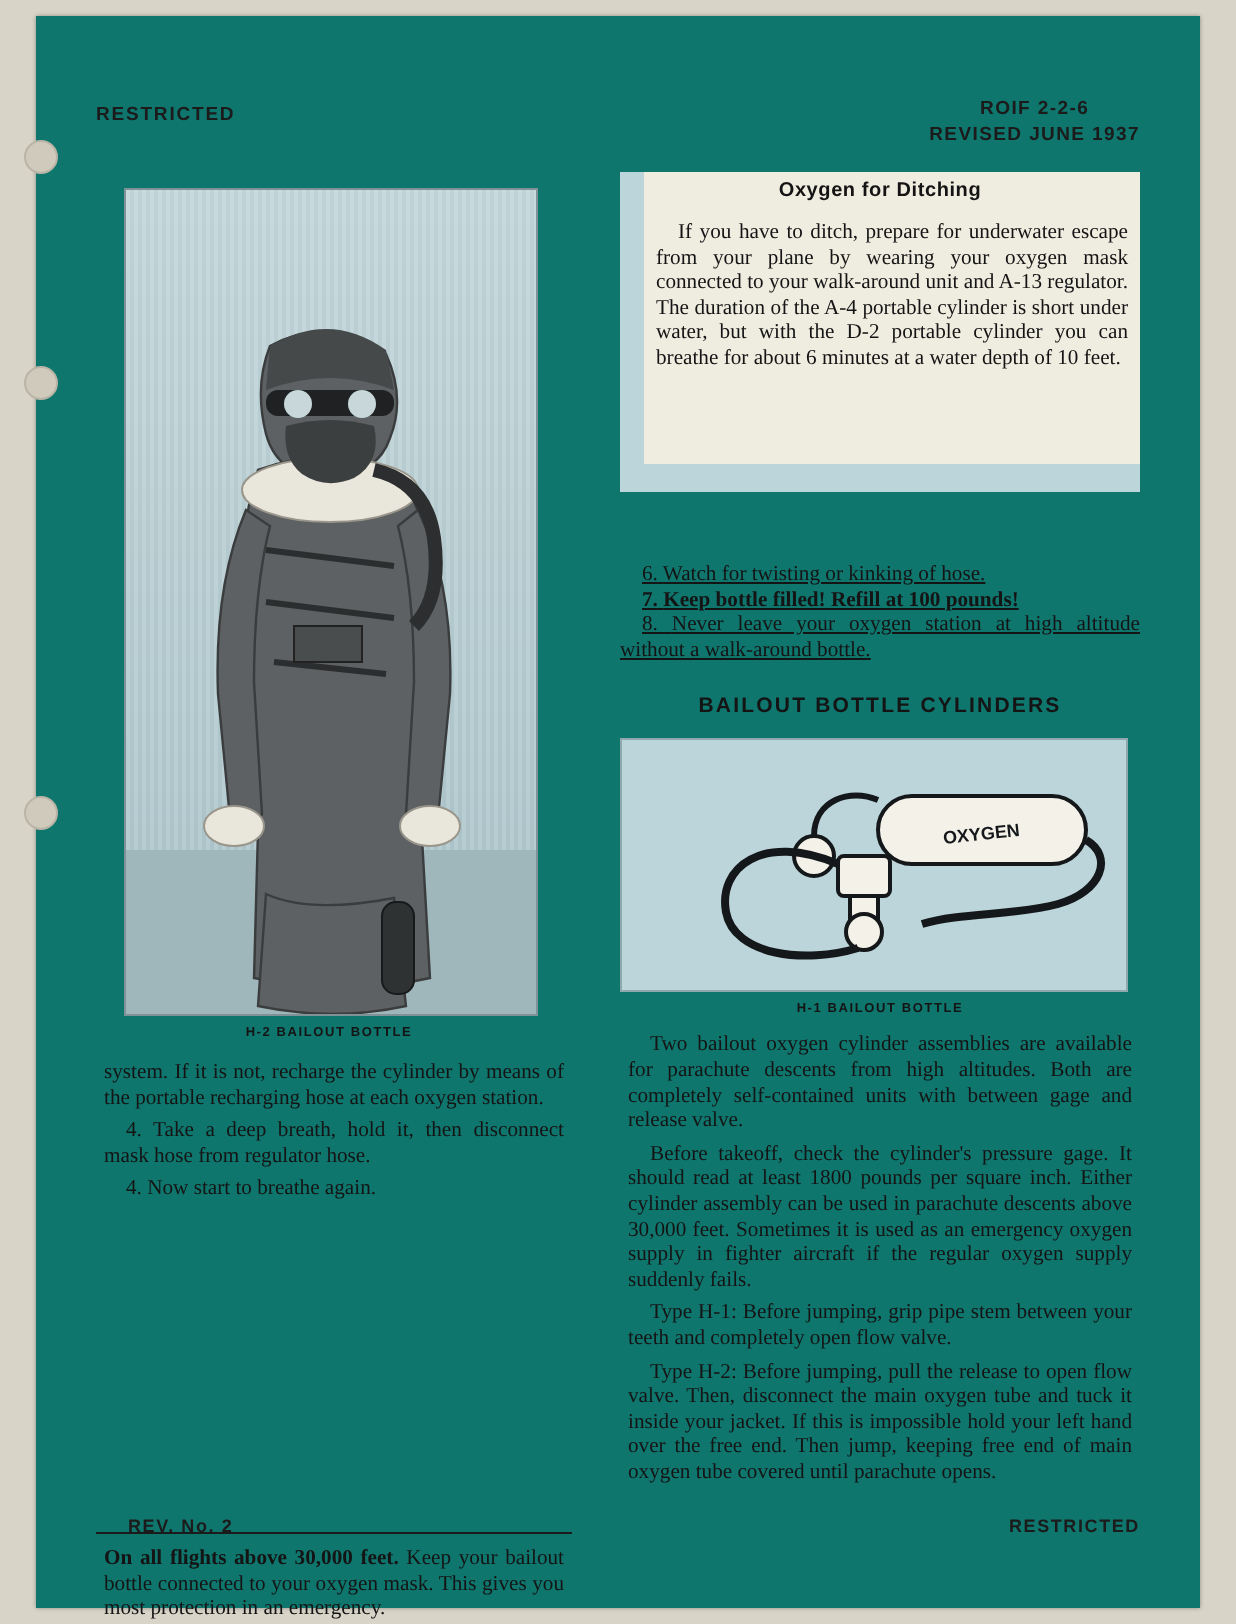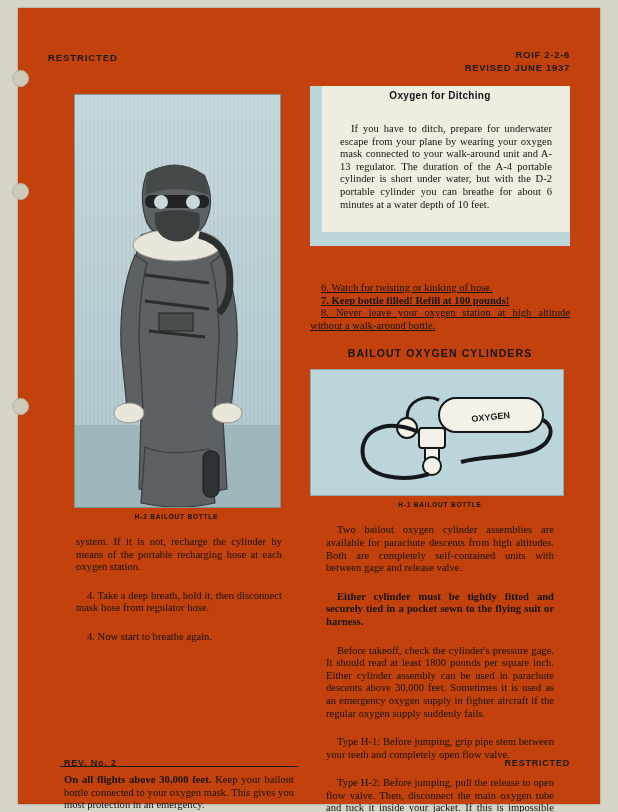--- a/index.html
+++ b/index.html
@@ -5,21 +5,21 @@
   html,body{margin:0;padding:0;}
   body{
     width:618px;height:812px;
     background:#d8d4c8;
     font-family:"Liberation Serif", serif;
     overflow:hidden;
   }
   .page{
     position:absolute;left:18px;top:8px;
     width:582px;height:796px;
-    background:#c2410c;
+    background:#0f766e;
     box-shadow:0 0 2px rgba(0,0,0,.35);
   }
   
   .hole{
     position:absolute;left:-6px;width:15px;height:15px;border-radius:50%;
     background:#cfcabc;border:1px solid #b9b4a6;
   }
   .hole.h1{top:62px;}
   .hole.h2{top:175px;}
   .hole.h3{top:390px;}
@@ -27,60 +27,60 @@
   .inner{position:absolute;left:30px;top:28px;width:522px;height:740px;}
 
   
   .hdr{position:absolute;left:0;top:12px;width:522px;height:34px;}
   .hdr .left{
     position:absolute;left:0;top:4px;
     font-family:"Liberation Sans", sans-serif;
     font-weight:bold;font-size:9.5px;letter-spacing:.9px;color:#1b1b1b;
   }
   .hdr .right{
-    position:absolute;right:0;top:0;text-align:right;
+    position:absolute;right:0;top:0;text-align:center;
     font-family:"Liberation Sans", sans-serif;
     font-weight:bold;font-size:9.5px;letter-spacing:.7px;color:#1b1b1b;
     line-height:13px;
     margin-left:43px;
   }
 
   
   .ghost{
     position:absolute;left:300px;top:155px;
     font-family:"Liberation Sans", sans-serif;
     font-weight:bold;font-size:30px;letter-spacing:4px;
     color:#cfd9d8;opacity:.75;
     transform:rotate(-1deg);
     pointer-events:none;
   }
 
   
-  .colL{position:absolute;left:12px;top:58px;width:238px;}
+  .colL{position:absolute;left:0;top:58px;width:238px;}
   .photo-wrap{position:relative;width:205px;margin-left:14px;}
   .photo{
     width:205px;height:412px;
     background:#b9cfd4;
     border:1px solid #7e9298;
     position:relative;overflow:hidden;
   }
   .photo .sky{position:absolute;inset:0;background:
      repeating-linear-gradient(90deg,rgba(255,255,255,.10) 0 2px,rgba(0,0,0,.02) 2px 4px),
      linear-gradient(#c3d6da,#a9c3c9);}
   .cap{
     text-align:center;
     font-family:"Liberation Sans", sans-serif;
     font-weight:bold;font-size:6.5px;letter-spacing:.8px;color:#141414;
     margin-top:5px;
   }
   .bodytext{
     font-size:10.6px;line-height:12.6px;text-align:justify;color:#141414;
     hyphens:auto;
   }
-  .bodytext p{margin:16px;text-indent:0;}
+  .bodytext p{margin:4px;text-indent:0;}
   .bodytext p.ind{text-indent:11px;}
 
   .colL .txt{margin-top:11px;width:238px;}
 
   .notebox{
     position:absolute;left:0;top:672px;width:230px;
     border-top:1.2px solid #1b1b1b;border-bottom:1.2px solid #1b1b1b;
     padding:7px 4px 8px 4px;
     font-size:10.6px;line-height:12.6px;text-align:justify;color:#141414;
   }
@@ -220,21 +220,21 @@
           <p class="ind">If you have to ditch, prepare for underwater escape from your plane by wearing your oxygen mask connected to your walk-around unit and A-13 regulator. The duration of the A-4 portable cylinder is short under water, but with the D-2 portable cylinder you can breathe for about 6 minutes at a water depth of 10 feet.</p>
         </div>
       </div>
 
       <div class="list bodytext">
         <p class="ind"><span>6.</span> <span>Watch for twisting or kinking of hose.</span></p>
         <p class="ind"><b><span>7.</span> <span>Keep bottle filled! Refill at 100 pounds!</span></b></p>
         <p class="ind"><span>8.</span> <span>Never leave your oxygen station at high altitude without a walk-around bottle.</span></p>
       </div>
 
-      <div class="sechead">BAILOUT OXYGEN CYLINDERS</div>
+      <div class="sechead">BAILOUT BOTTLE CYLINDERS</div>
 
       <div class="fig">
         <svg width="252" height="125" viewBox="0 0 252 125">
           <rect x="0" y="0" width="252" height="125" fill="#bcd5da"></rect>
 
           <g>
             <rect x="128" y="28" width="104" height="34" rx="17" fill="#f3f1e8" stroke="#15181a" stroke-width="2"></rect>
             <text x="180" y="50" font-family="Liberation Sans, sans-serif" font-size="9" font-weight="bold" text-anchor="middle" fill="#15181a" transform="rotate(-6 180 50)">OXYGEN</text>
           </g>
 
@@ -248,21 +248,20 @@
 
           <path d="M108 62 C 70 46, 48 64, 52 86 C 56 108, 92 112, 118 104" fill="none" stroke="#15181a" stroke-width="4"></path>
           <path d="M232 50 C 246 58, 240 76, 218 82 C 196 88, 170 86, 150 92" fill="none" stroke="#15181a" stroke-width="4"></path>
           <path d="M96 48 C 96 30, 114 24, 128 30" fill="none" stroke="#15181a" stroke-width="3"></path>
         </svg>
       </div>
       <div class="rightcaps">H-1 BAILOUT BOTTLE</div>
 
       <div class="tail bodytext">
         <p class="ind">Two bailout oxygen cylinder assemblies are available for parachute descents from high altitudes. Both are completely self-contained units with between gage and release valve.</p>
-        <p class="ind"><b class="strong">Either cylinder must be tightly fitted and securely tied in a pocket sewn to the flying suit or harness.</b></p>
         <p class="ind">Before takeoff, check the cylinder's pressure gage. It should read at least 1800 pounds per square inch. Either cylinder assembly can be used in parachute descents above 30,000 feet. Sometimes it is used as an emergency oxygen supply in fighter aircraft if the regular oxygen supply suddenly fails.</p>
         <p class="ind">Type H-1: Before jumping, grip pipe stem between your teeth and completely open flow valve.</p>
         <p class="ind">Type H-2: Before jumping, pull the release to open flow valve. Then, disconnect the main oxygen tube and tuck it inside your jacket. If this is impossible hold your left hand over the free end. Then jump, keeping free end of main oxygen tube covered until parachute opens.</p>
       </div>
     </div>
 
     <div class="ftr">
       <div class="l">REV. No. 2</div>
       <div class="r">RESTRICTED</div>
     </div>

